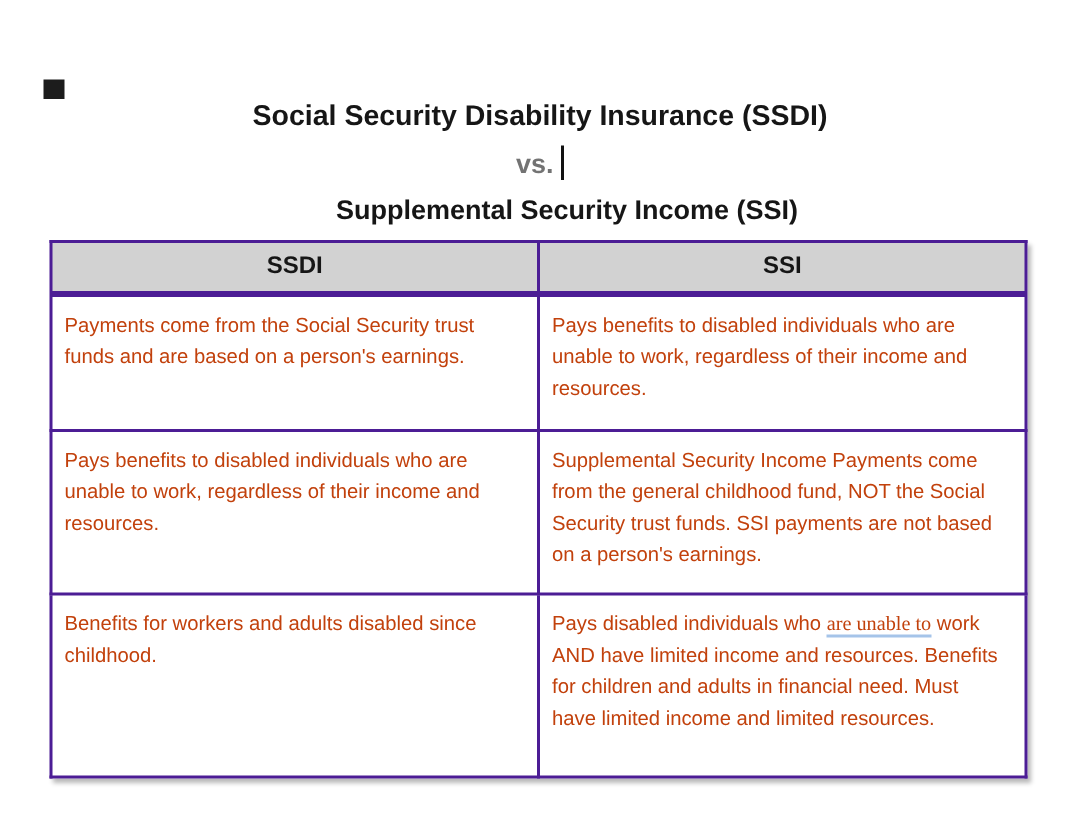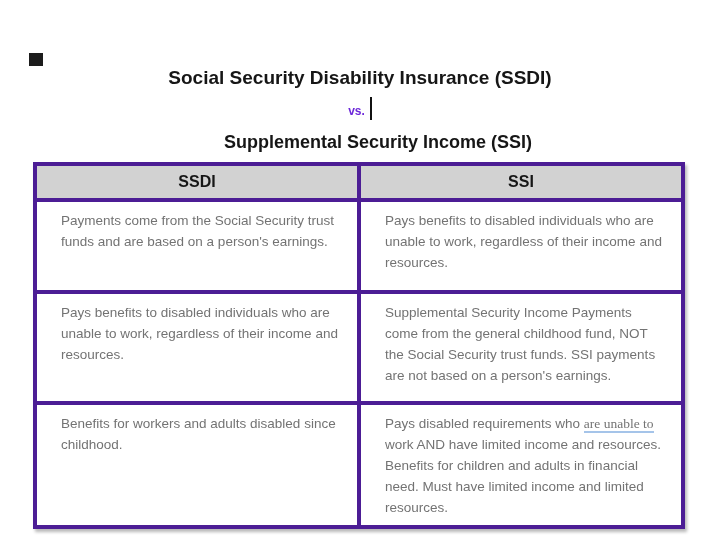--- a/index.html
+++ b/index.html
@@ -20,24 +20,24 @@
     margin: 18px 0 0 0;
     text-align: center;
     font-size: 19px;
     line-height: 23px;
     font-weight: bold;
     color: #161616;
   }
   .vs-line {
     margin-top: 8px;
     text-align: center;
-    font-size: 12px;
+    font-size: 18px;
     line-height: 24px;
     font-weight: bold;
-    color: #6d28d9;
+    color: #737373;
   }
   .caret {
     display: inline-block;
     width: 2px;
     height: 23px;
     background: #111111;
     margin-left: 5px;
     vertical-align: -5px;
   }
   .title-3 {
@@ -52,40 +52,40 @@
   table.compare {
     border-collapse: collapse;
     table-layout: fixed;
     width: 652px;
     margin: 8px 0 0 33px;
     box-shadow: 2px 3px 3px rgba(0,0,0,0.28);
     background: #ffffff;
   }
   table.compare th,
   table.compare td {
-    border: 4px solid #4c1d95;
+    border: 2px solid #4c1d95;
     width: 50%;
   }
   table.compare th {
     background: #d2d2d2;
     height: 30px;
     font-size: 16px;
     font-weight: bold;
     text-align: center;
     vertical-align: middle;
     border-bottom-width: 4px;
     color: #161616;
   }
   table.compare td {
     vertical-align: top;
     text-align: left;
-    padding: 8px 14px 6px 24px;
+    padding: 8px 14px 6px 8px;
     font-size: 13.5px;
     line-height: 21px;
-    color: #737373;
+    color: #c2410c;
   }
   tr.r1 td { height: 74px; }
   tr.r2 td { height: 76px; }
   tr.r3 td { height: 93px; }
   tr.r4 td { height: 106px; }
   .blue-underline {
     border-bottom: 2px solid #a5c4e9;
     padding-bottom: 0px;
     font-family: Liberation Serif, serif;
   }
@@ -123,21 +123,21 @@
       <tr class="r1">
         <td>Payments come from the Social Security trust funds and are based on a person's earnings.</td>
         <td>Pays benefits to disabled individuals who are unable to work, regardless of their income and resources.</td>
       </tr>
       <tr class="r3">
         <td>Pays benefits to disabled individuals who are unable to work, regardless of their income and resources.</td>
         <td>Supplemental Security Income Payments come from the general childhood fund, NOT the Social Security trust funds. SSI payments are not based on a person's earnings.</td>
       </tr>
       <tr class="r4">
         <td>Benefits for workers and adults disabled since childhood.</td>
-        <td><span>Pays disabled requirements who </span><span class="blue-underline">are unable to</span><span> work AND have limited income and resources. Benefits for children and adults in financial need. Must have limited income and limited resources.</span></td>
+        <td><span>Pays disabled individuals who </span><span class="blue-underline">are unable to</span><span> work AND have limited income and resources. Benefits for children and adults in financial need. Must have limited income and limited resources.</span></td>
       </tr>
     </tbody>
   </table>
 
   <span class="handle bl"></span>
   <span class="handle br"></span>
 
 </div>
 
 </body></html>

